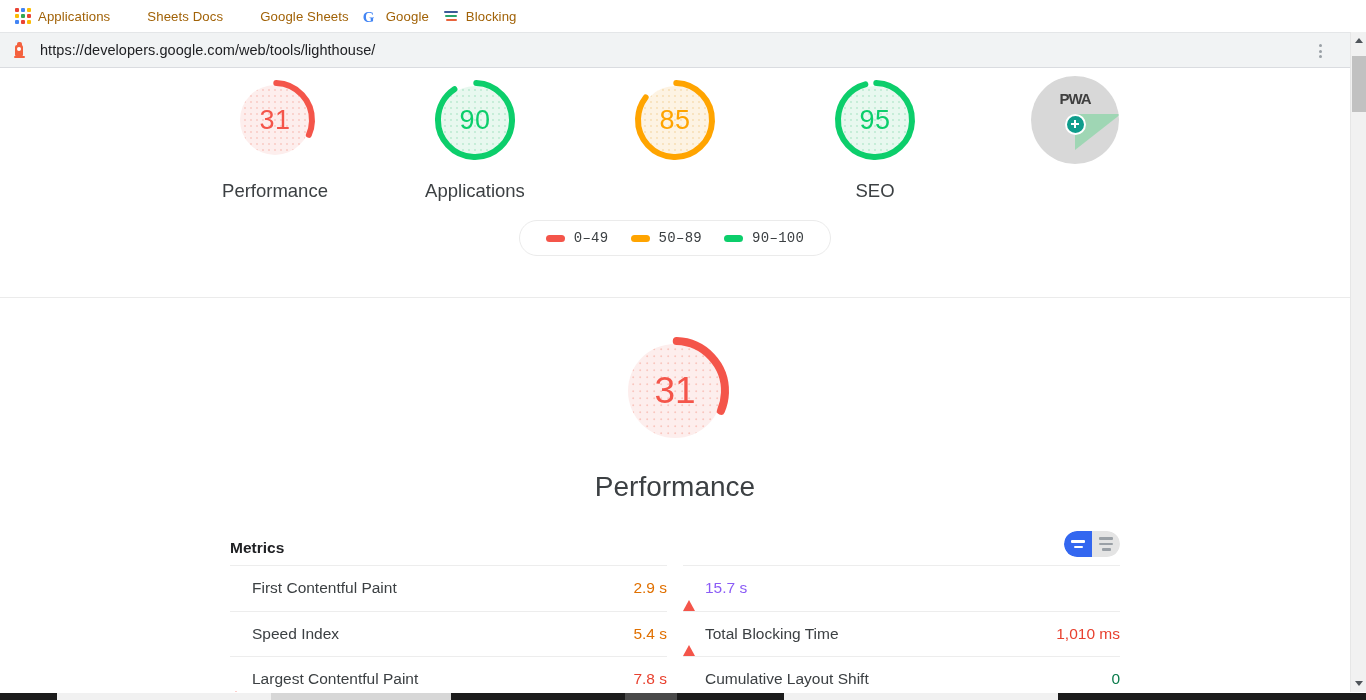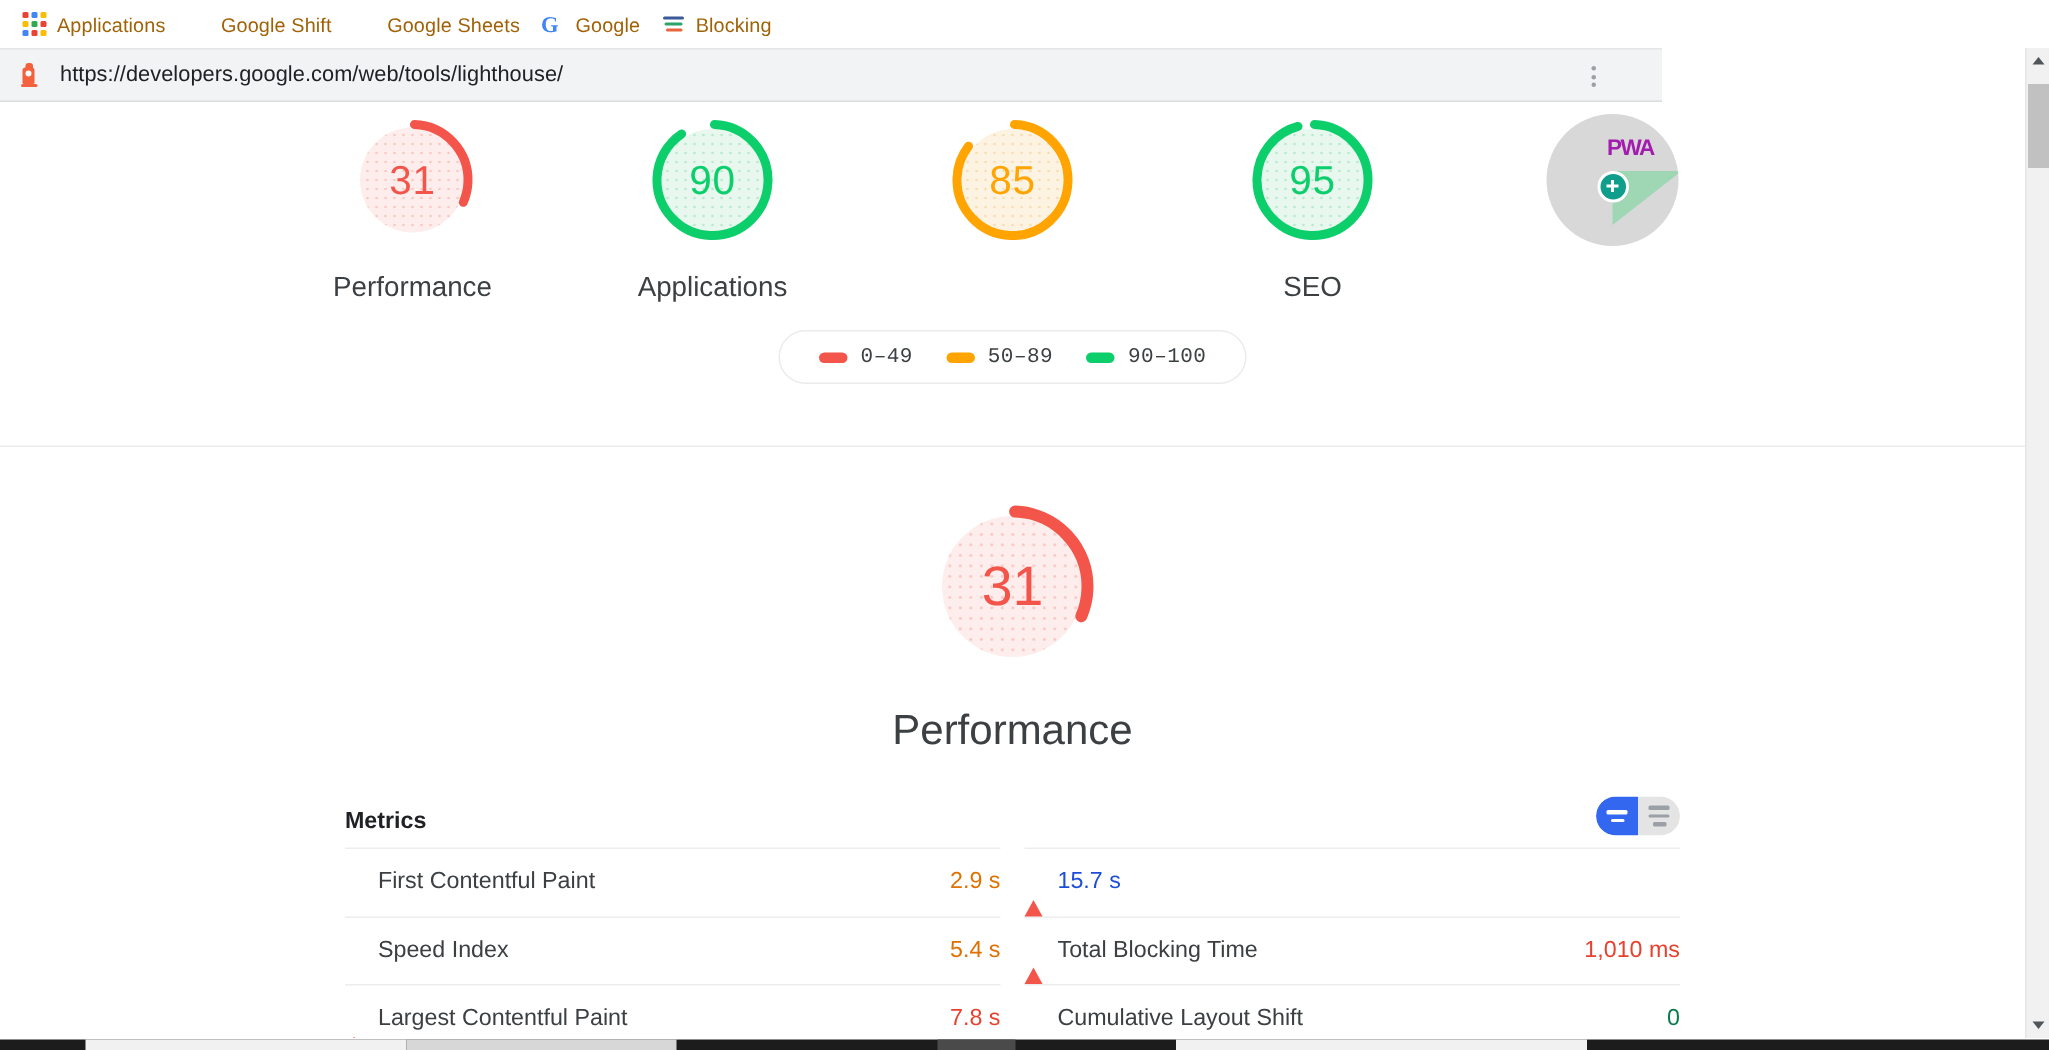--- a/index.html
+++ b/index.html
@@ -61,21 +61,21 @@
   .g-ico { font-size: 15px; font-weight: bold; line-height: 16px; font-family: "Liberation Serif", serif; color: #4285f4; text-align: center; }
 
   
   .q-ico { position: relative; width: 16px; height: 16px; }
   .q-ico i { position: absolute; height: 2px; border-radius: 1px; }
 
   
   .url-bar {
     position: absolute;
     left: 0; top: 32px;
-    width: 1108px; height: 36px;
+    width: 1366px; height: 36px;
     background: #f1f3f4;
     border-top: 1px solid #e4e6e8;
     border-bottom: 1px solid #dadce0;
     box-sizing: border-box;
     display: flex;
     align-items: center;
   }
   .favicon { position: relative; width: 18px; height: 18px; margin-left: 10px; flex: 0 0 18px; }
   .lh-body { position: absolute; left: 5px; top: 4px; width: 8px; height: 11px; background: #f4613e; border-radius: 2px 2px 1px 1px; }
   .lh-top { position: absolute; left: 6.5px; top: 1px; width: 5px; height: 4px; background: #f4613e; border-radius: 2px 2px 0 0; }
@@ -123,21 +123,21 @@
   }
   .gauge-label {
     margin-top: 14px;
     font-size: 18.5px;
     color: #3c4043;
     line-height: 26px;
   }
 
   
   .pwa-badge { width: 88px; height: 88px; margin: 0 auto; position: relative; border-radius: 50%; background: #d8d8d8; overflow: hidden; }
-  .pwa-text { position: absolute; left: 12px; top: 14px; width: 88px; text-align: center; font-size: 15px; font-weight: bold; color: #a21caf; letter-spacing: -1px; font-family: "Liberation Sans", sans-serif; }
+  .pwa-text { position: absolute; left: 0; top: 14px; width: 88px; text-align: center; font-size: 15px; font-weight: bold; color: #404040; letter-spacing: -1px; font-family: "Liberation Sans", sans-serif; }
   .pwa-shadow { position: absolute; left: 44px; top: 38px; width: 0; height: 0; border-left: 46px solid #9fd6b4; border-bottom: 36px solid transparent; }
   .pwa-plus { position: absolute; left: 34px; top: 38px; width: 21px; height: 21px; border-radius: 50%; background: #0f9d8c; border: 2.5px solid #ffffff; box-sizing: border-box; }
   .pwa-plus::before { content: ""; position: absolute; left: 4px; top: 7px; width: 8px; height: 2px; background: #ffffff; }
   .pwa-plus::after { content: ""; position: absolute; left: 7px; top: 4px; width: 2px; height: 8px; background: #ffffff; }
 
   
   .legend-wrap { display: flex; justify-content: center; margin-top: 16px; }
   .legend {
     display: flex;
     align-items: flex-start;
@@ -228,21 +228,21 @@
     </div>
 
     <div class="bm-item">
       <span class="bm-ico">
         <span class="docs-ico" style="margin-left:1px;">
           <i style="top:4px;width:8px"></i>
           <i style="top:7.5px;width:8px"></i>
           <i style="top:11px;width:5px"></i>
         </span>
       </span>
-      <span class="bm-label">Google Shift</span>
+      <span class="bm-label">Sheets Docs</span>
     </div>
 
     <div class="bm-item">
       <span class="bm-ico">
         <span class="sheets-ico" style="margin-left:1px;">
           <span class="h"></span><span class="v"></span>
         </span>
       </span>
       <span class="bm-label">Google Sheets</span>
     </div>
@@ -429,21 +429,21 @@
             <div class="metric-row">
               <span class="metric-ind"><span class="ind-triangle"></span></span>
               <span class="metric-name">Largest Contentful Paint</span>
               <span class="metric-val" style="color:#e8412f">7.8 s</span>
             </div>
           </div>
 
           <div class="metrics-col">
             <div class="metric-row">
               <span class="metric-ind"><span class="ind-triangle"></span></span>
-              <span class="metric-val" style="color:#1d4ed8">15.7 s</span>
+              <span class="metric-val" style="color:#8b5cf6">15.7 s</span>
             </div>
             <div class="metric-row">
               <span class="metric-ind"><span class="ind-triangle"></span></span>
               <span class="metric-name">Total Blocking Time</span>
               <span class="metric-val" style="color:#e8412f">1,010 ms</span>
             </div>
             <div class="metric-row">
               <span class="metric-ind"><span class="ind-circle"></span></span>
               <span class="metric-name">Cumulative Layout Shift</span>
               <span class="metric-val" style="color:#0a7b4b">0</span>

